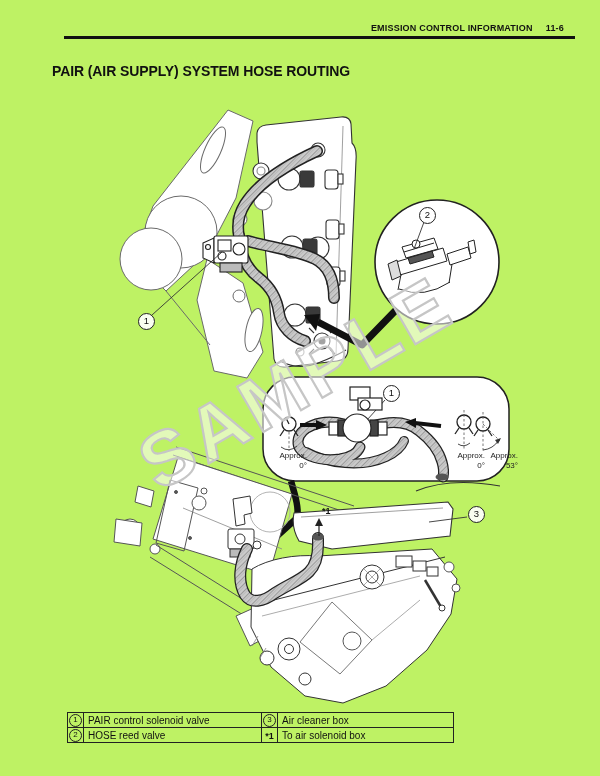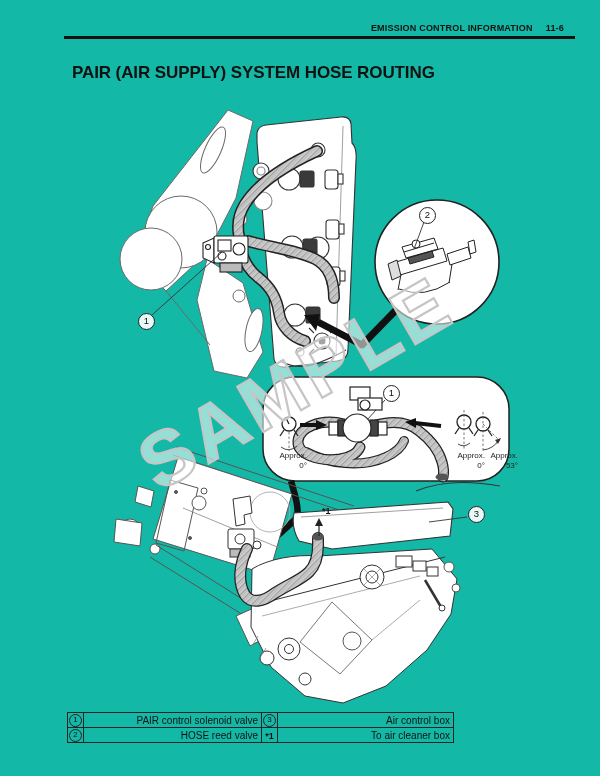--- a/index.html
+++ b/index.html
@@ -1,33 +1,33 @@
 <!DOCTYPE html>
 <html><head>
 <meta charset="utf-8">
 <style>
   html,body{margin:0;padding:0;background:#fff;}
-  .page{position:relative;width:600px;height:776px;background:#14b8a6;overflow:hidden;
+  .page{position:relative;width:600px;height:776px;background:#bef264;overflow:hidden;
         font-family:"Liberation Sans",sans-serif;color:#111;}
   .hdr{position:absolute;top:23px;right:36px;display:flex;gap:13px;align-items:baseline;
        font-size:9px;font-weight:bold;letter-spacing:.2px;}
   .hdr-rule{position:absolute;top:36px;left:64px;width:511px;height:2.5px;background:#111;}
-  .title{position:absolute;top:63px;left:72px;font-size:17px;font-weight:bold;letter-spacing:-0.1px;}
+  .title{position:absolute;top:63px;left:52px;font-size:14px;font-weight:bold;letter-spacing:-0.1px;}
   svg{position:absolute;left:0;top:0;}
   svg text{font-family:"Liberation Sans",sans-serif;}
   .badge{position:absolute;width:15px;height:15px;border:1.2px solid #222;border-radius:50%;
          background:rgba(255,255,255,.9);font-size:9.5px;line-height:14.5px;text-align:center;
          font-weight:400;z-index:5;}
   .angle{position:absolute;width:44px;font-size:8px;line-height:9.5px;text-align:right;color:#222;z-index:5;}
   .angle span{display:block;}
   .star1{position:absolute;font-size:9px;font-weight:600;z-index:5;}
   .legend{position:absolute;left:67px;top:712px;border-collapse:collapse;table-layout:fixed;
           font-size:10px;color:#111;}
   .legend td{border:1px solid #222;height:13px;padding:0 3px;vertical-align:middle;
-             white-space:nowrap;overflow:hidden;text-align:right;}
+             white-space:nowrap;overflow:hidden;}
   .legend{border:1.5px solid #222;}
   .legend td.k{width:15px;text-align:center;padding:0;}
   .legend td.t{width:170px;padding-left:4px;}
   .legend td.t2{width:168px;padding-left:4px;}
   .ck{display:inline-block;width:11px;height:11px;border:1px solid #222;border-radius:50%;
       font-size:8px;line-height:10.5px;text-align:center;}
   .pk{font-size:9px;font-weight:600;}
 </style>
 </head>
 <body>
@@ -290,24 +290,24 @@
     <span>Approx.</span>
     <span>53°</span>
   </div>
 
   <table class="legend">
     <tbody>
         <tr>
       <td class="k"><span class="ck">1</span></td>
       <td class="t">PAIR control solenoid valve</td>
       <td class="k"><span class="ck">3</span></td>
-      <td class="t2">Air control box</td>
+      <td class="t2">Air cleaner box</td>
     </tr>
     <tr>
       <td class="k"><span class="ck">2</span></td>
       <td class="t">HOSE reed valve</td>
       <td class="k"><span class="pk">*1</span></td>
-      <td class="t2">To air cleaner box</td>
+      <td class="t2">To air solenoid box</td>
     </tr>
   </tbody>
     </table>
 
 </div>
 
 </body></html>

